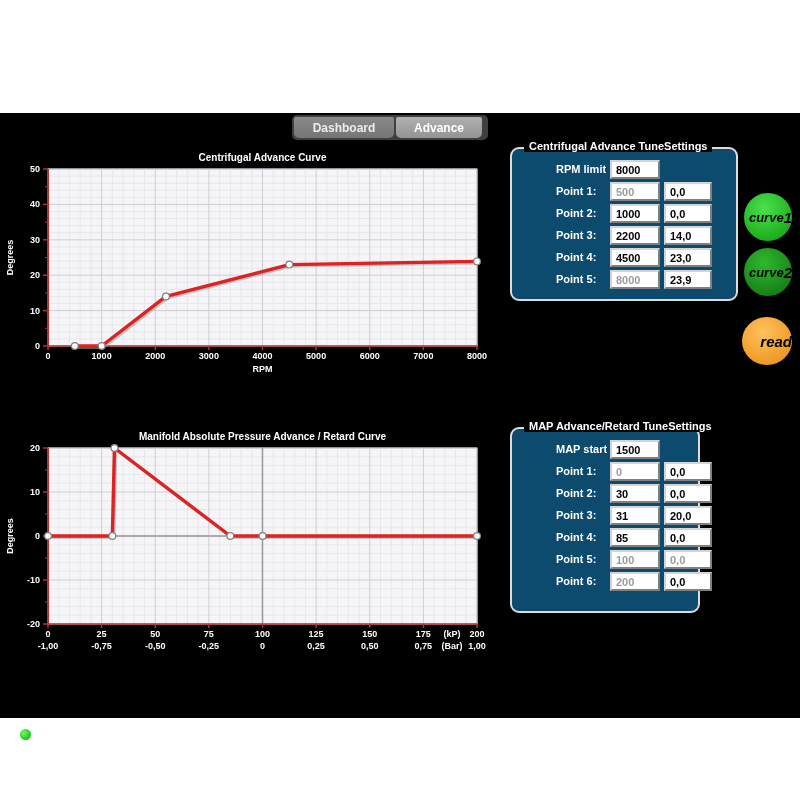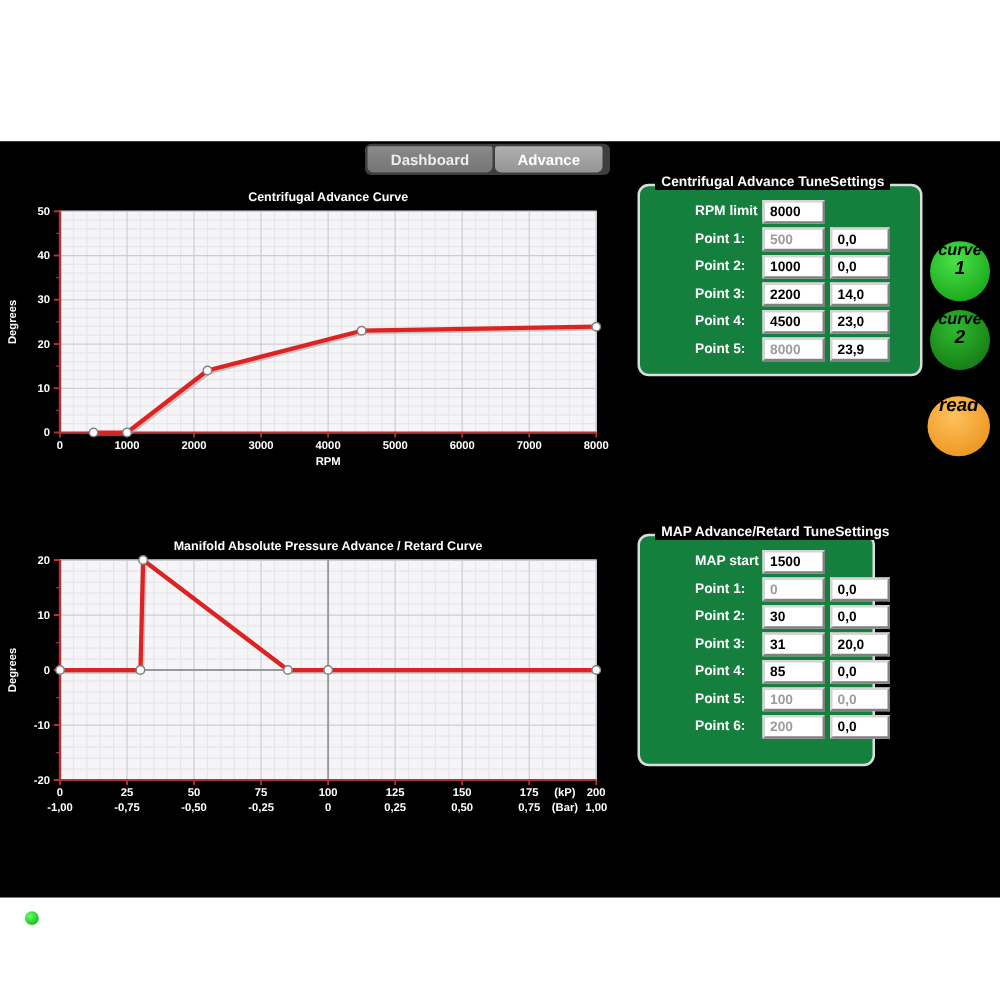--- a/index.html
+++ b/index.html
@@ -27,36 +27,36 @@
   .tabstrip{position:absolute;left:292px;top:2px;width:196px;height:25px;background:#3f3f3f;
     border-radius:5px;display:flex;align-items:stretch;padding:2px;box-sizing:border-box;gap:2px;}
   .tab{display:flex;align-items:center;justify-content:center;font-size:12px;font-weight:bold;
     border-radius:2px 2px 5px 5px;}
   .tab.dashboard{width:100px;background:linear-gradient(#8a8a8a,#757575);color:#ededed;}
   .tab.settings{width:86px;background:linear-gradient(#b0b0b0,#949494);color:#fff;}
 
   svg{position:absolute;}
 
   
-  .panel{position:absolute;border:2px solid #dcdcdc;border-radius:9px;background:#15803d;box-sizing:border-box;}
+  .panel{position:absolute;border:2px solid #dcdcdc;border-radius:9px;background:#0c4a6e;box-sizing:border-box;}
   .panel-title{position:absolute;top:-9px;left:12px;background:#000;padding:0 5px;color:#fff;
     font-size:11px;font-weight:bold;white-space:nowrap;}
   .panel-rows{position:absolute;left:0;top:10px;right:0;}
   .panel-row{height:22px;position:relative;}
   .panel-label{position:absolute;left:22px;top:4px;color:#fff;font-size:11px;font-weight:bold;margin-left:22px;}
   .field{position:absolute;top:1px;height:13px;width:40px;background:#fff;color:#000;
     border:2px outset #d4d4d4;font-family:"Liberation Sans",sans-serif;
     font-size:11px;font-weight:bold;padding:1px 0 1px 4px;}
   .field.col1{left:98px;width:42px;}
   .field.col2{left:152px;width:40px;}
   .field.disabled{color:#9c9c9c;}
 
   
-  .btn-round{position:absolute;width:48px;height:48px;border-radius:50%;display:flex;flex-direction:column;
-    align-items:center;justify-content:flex-start;color:#000;font-weight:bold;font-style:italic;line-height:1;cursor:pointer;}
+  .btn-round{position:absolute;width:48px;height:48px;border-radius:50%;display:flex;flex-direction:row;
+    align-items:center;justify-content:flex-end;color:#000;font-weight:bold;font-style:italic;line-height:1;cursor:pointer;}
   .btn-curve1{left:744px;top:80px;background:radial-gradient(circle at 42% 32%,#4ce04c,#22b322 65%,#179117);}
   .btn-curve2{left:744px;top:135px;background:radial-gradient(circle at 42% 32%,#2fb92f,#1a881a 65%,#126b12);}
   .btn-store{left:742px;top:204px;width:50px;background:radial-gradient(circle at 42% 32%,#ffc25e,#f09e2b 65%,#d8861a);}
   .btn-line1{font-size:13px;}
   .btn-line2{font-size:15px;margin-top:1px;}
   .btn-single{font-size:15px;}
 
   
   .status-led{position:absolute;left:20px;top:616px;width:11px;height:11px;border-radius:50%;
     background:radial-gradient(circle at 35% 35%,#66ff66,#00a800);}

